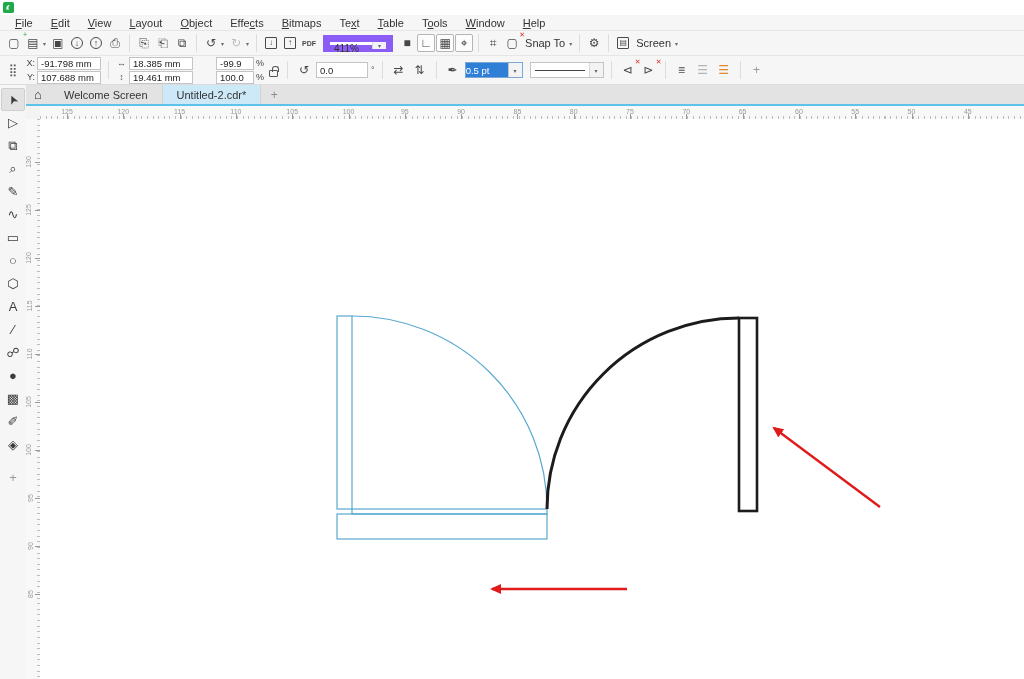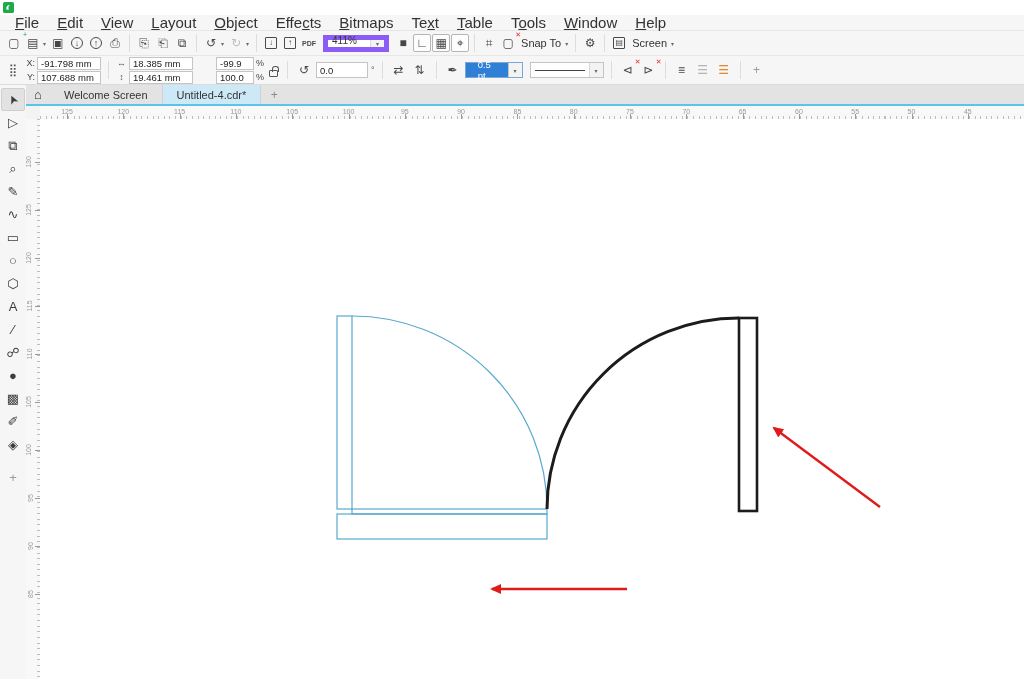--- a/index.html
+++ b/index.html
@@ -7,40 +7,40 @@
     font-family:"Liberation Sans","DejaVu Sans",sans-serif; color:#333; }
   #app { position:relative; width:1024px; height:679px; background:#fff; }
 
   
   .titlebar { height:15px; background:#fff; display:flex; align-items:center; gap:5px;
     padding-left:3px; font-size:11px; color:#444; }
   .logo { width:11px; height:11px; flex:0 0 auto; }
 
   
   .menubar { height:16px; background:#f6f6f6; border-bottom:1px solid #e6e6e6;
-    display:flex; align-items:center; padding-left:6px; font-size:15px; color:#333; }
+    display:flex; align-items:center; padding-left:6px; font-size:11px; color:#333; }
   .menu-item { padding:0 9px; cursor:default; }
   .menu-item u { text-decoration:underline; }
 
   
   .toolbar { height:25px; background:#f6f6f6; border-bottom:1px solid #e6e6e6;
     display:flex; align-items:center; padding-left:5px; gap:1px; font-size:11px; }
   .tbi { width:18px; height:18px; display:flex; align-items:center; justify-content:center;
     font-size:12px; color:#474747; position:relative; }
   .tbi.disabled { color:#bdbdbd; }
   .caret { font-size:6px; color:#6b6b6b; margin:0 2px 0 0; }
   .sep { width:1px; height:18px; background:#ddd; margin:0 4px; flex:0 0 auto; }
   .circ { border:1px solid #4a4a4a; border-radius:50%; width:12px; height:12px;
     font-size:9px; line-height:10px; text-align:center; color:#474747; }
   .boxed { border:1px solid #4a4a4a; border-radius:1px; width:12px; height:12px;
     font-size:8px; line-height:10px; text-align:center; color:#474747; }
   .pdf-txt { font-size:7px; font-weight:bold; color:#474747; letter-spacing:0; }
   .framed { border:1px solid #b5b5b5; background:#fdfdfd; border-radius:2px; }
   .badge { position:absolute; top:-3px; right:-4px; font-size:7px; }
-  .combo { display:flex; align-items:flex-end; border:5px solid #8b5cf6; background:#fff; height:17px; }
+  .combo { display:flex; align-items:flex-start; border:7px solid #8b5cf6; background:#fff; height:17px; }
   .combo .val { padding:1px 4px; font-size:10px; color:#333; display:flex; align-items:center; }
   .combo .dd { width:14px; border-left:1px solid #d8d8d8; display:flex; align-items:center;
     justify-content:center; font-size:6px; color:#666; background:#f3f3f3; }
   .tb-label { font-size:11px; color:#333; margin:0 3px;text-align:center; }
 
   
   .propbar { height:29px; background:#f6f6f6; border-bottom:1px solid #dcdcdc;
     display:flex; align-items:center; padding-left:4px; gap:3px; font-size:10px; }
   .stack { display:flex; flex-direction:column; gap:1px; justify-content:center; }
   .frow { display:flex; align-items:center; gap:2px; height:13px; }
@@ -49,21 +49,21 @@
   input.fld { border:1px solid #c4c4c4; height:13px; font-size:9.5px; padding:0 3px;
     font-family:inherit; color:#222; background:#fff; }
   .w64 { width:64px; } .w40 { width:38px; } .w52 { width:52px; }
   .pct { font-size:9px; color:#444; }
   .lock { width:9px; height:7px; border:1px solid #555; border-radius:1px; position:relative;
     margin:6px 2px 0 2px; }
   .lock::before { content:""; position:absolute; left:2px; top:-5px; width:5px; height:5px;
     border:1px solid #555; border-bottom:none; border-radius:3px 3px 0 0; }
   .degree { font-size:9px; color:#555; }
   .sel-combo { display:flex; align-items:stretch; border:1px solid #7aa7d6; height:16px; }
-  .sel-combo .val { background:#2f7fd6; color:#fff; font-size:9.5px; padding:1px 12px;
+  .sel-combo .val { background:#2f7fd6; color:#fff; font-size:9.5px; padding:1px 0;
     width:42px; display:flex; align-items:center; }
   .sel-combo .dd { width:14px; display:flex; align-items:center; justify-content:center;
     font-size:6px; color:#666; background:#f3f3f3; border-left:1px solid #c4c4c4; }
   .line-combo { display:flex; align-items:stretch; border:1px solid #c4c4c4; height:16px; background:#fff; }
   .line-combo .sample { width:58px; display:flex; align-items:center; padding:0 4px; }
   .line-combo .sample i { display:block; width:100%; height:1px; background:#444; }
   .line-combo .dd { width:14px; display:flex; align-items:center; justify-content:center;
     font-size:6px; color:#666; background:#f3f3f3; border-left:1px solid #d8d8d8; }
 
   
@@ -359,21 +359,21 @@
         <span class="g">◈</span>
       </div>
       <div class="tool gap">
         <span class="g">+</span>
       </div>
     </div>
 
   <div class="tabbar">
     <span class="hometab">⌂</span>
   <span class="tab">Welcome Screen</span>
-      <span class="tab active">Untitled-4.cdr*</span>
+      <span class="tab active">Untitled-2.cdr*</span>
       <span class="newtab">+</span>
     </div>
 
   <div class="rcorner"></div>
   <div class="hruler">
       <div class="ticks"></div>
       <span class="hlab" style="left: 27px;">125</span>
       <span class="htick" style="left: 27px;"></span>
       <span class="hlab" style="left: 83.3px;">120</span>
       <span class="htick" style="left: 83.3px;"></span>

